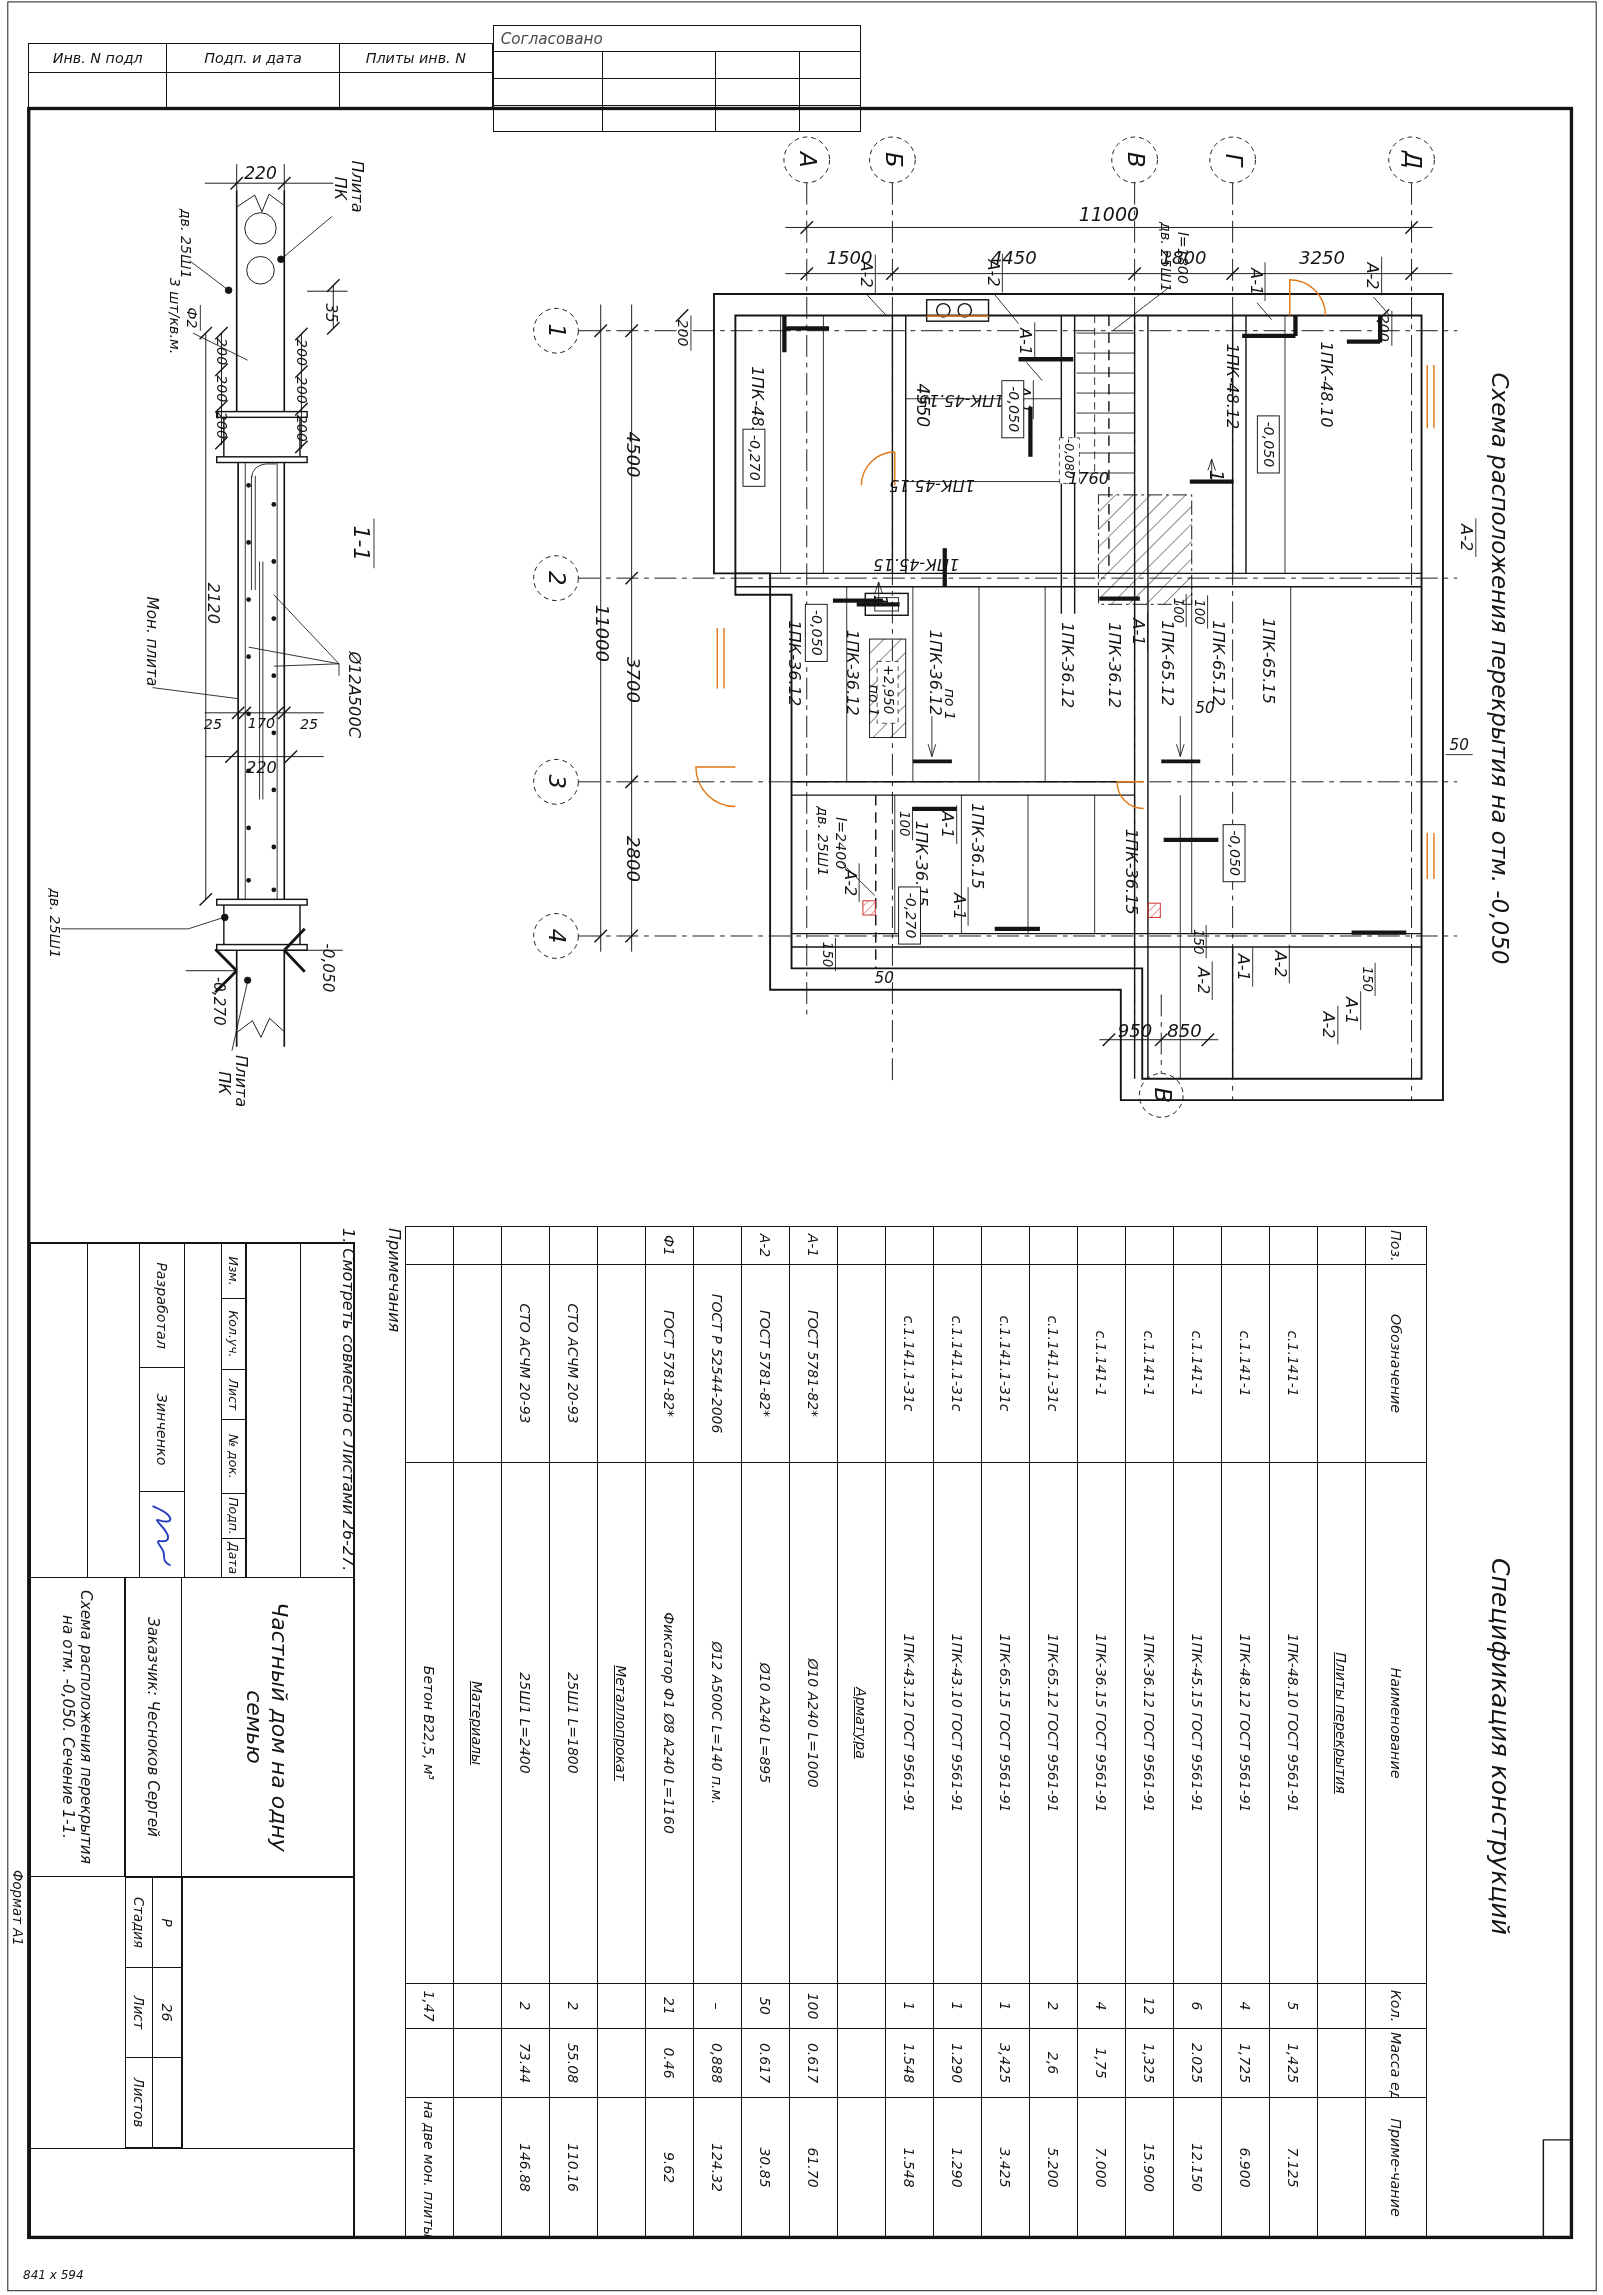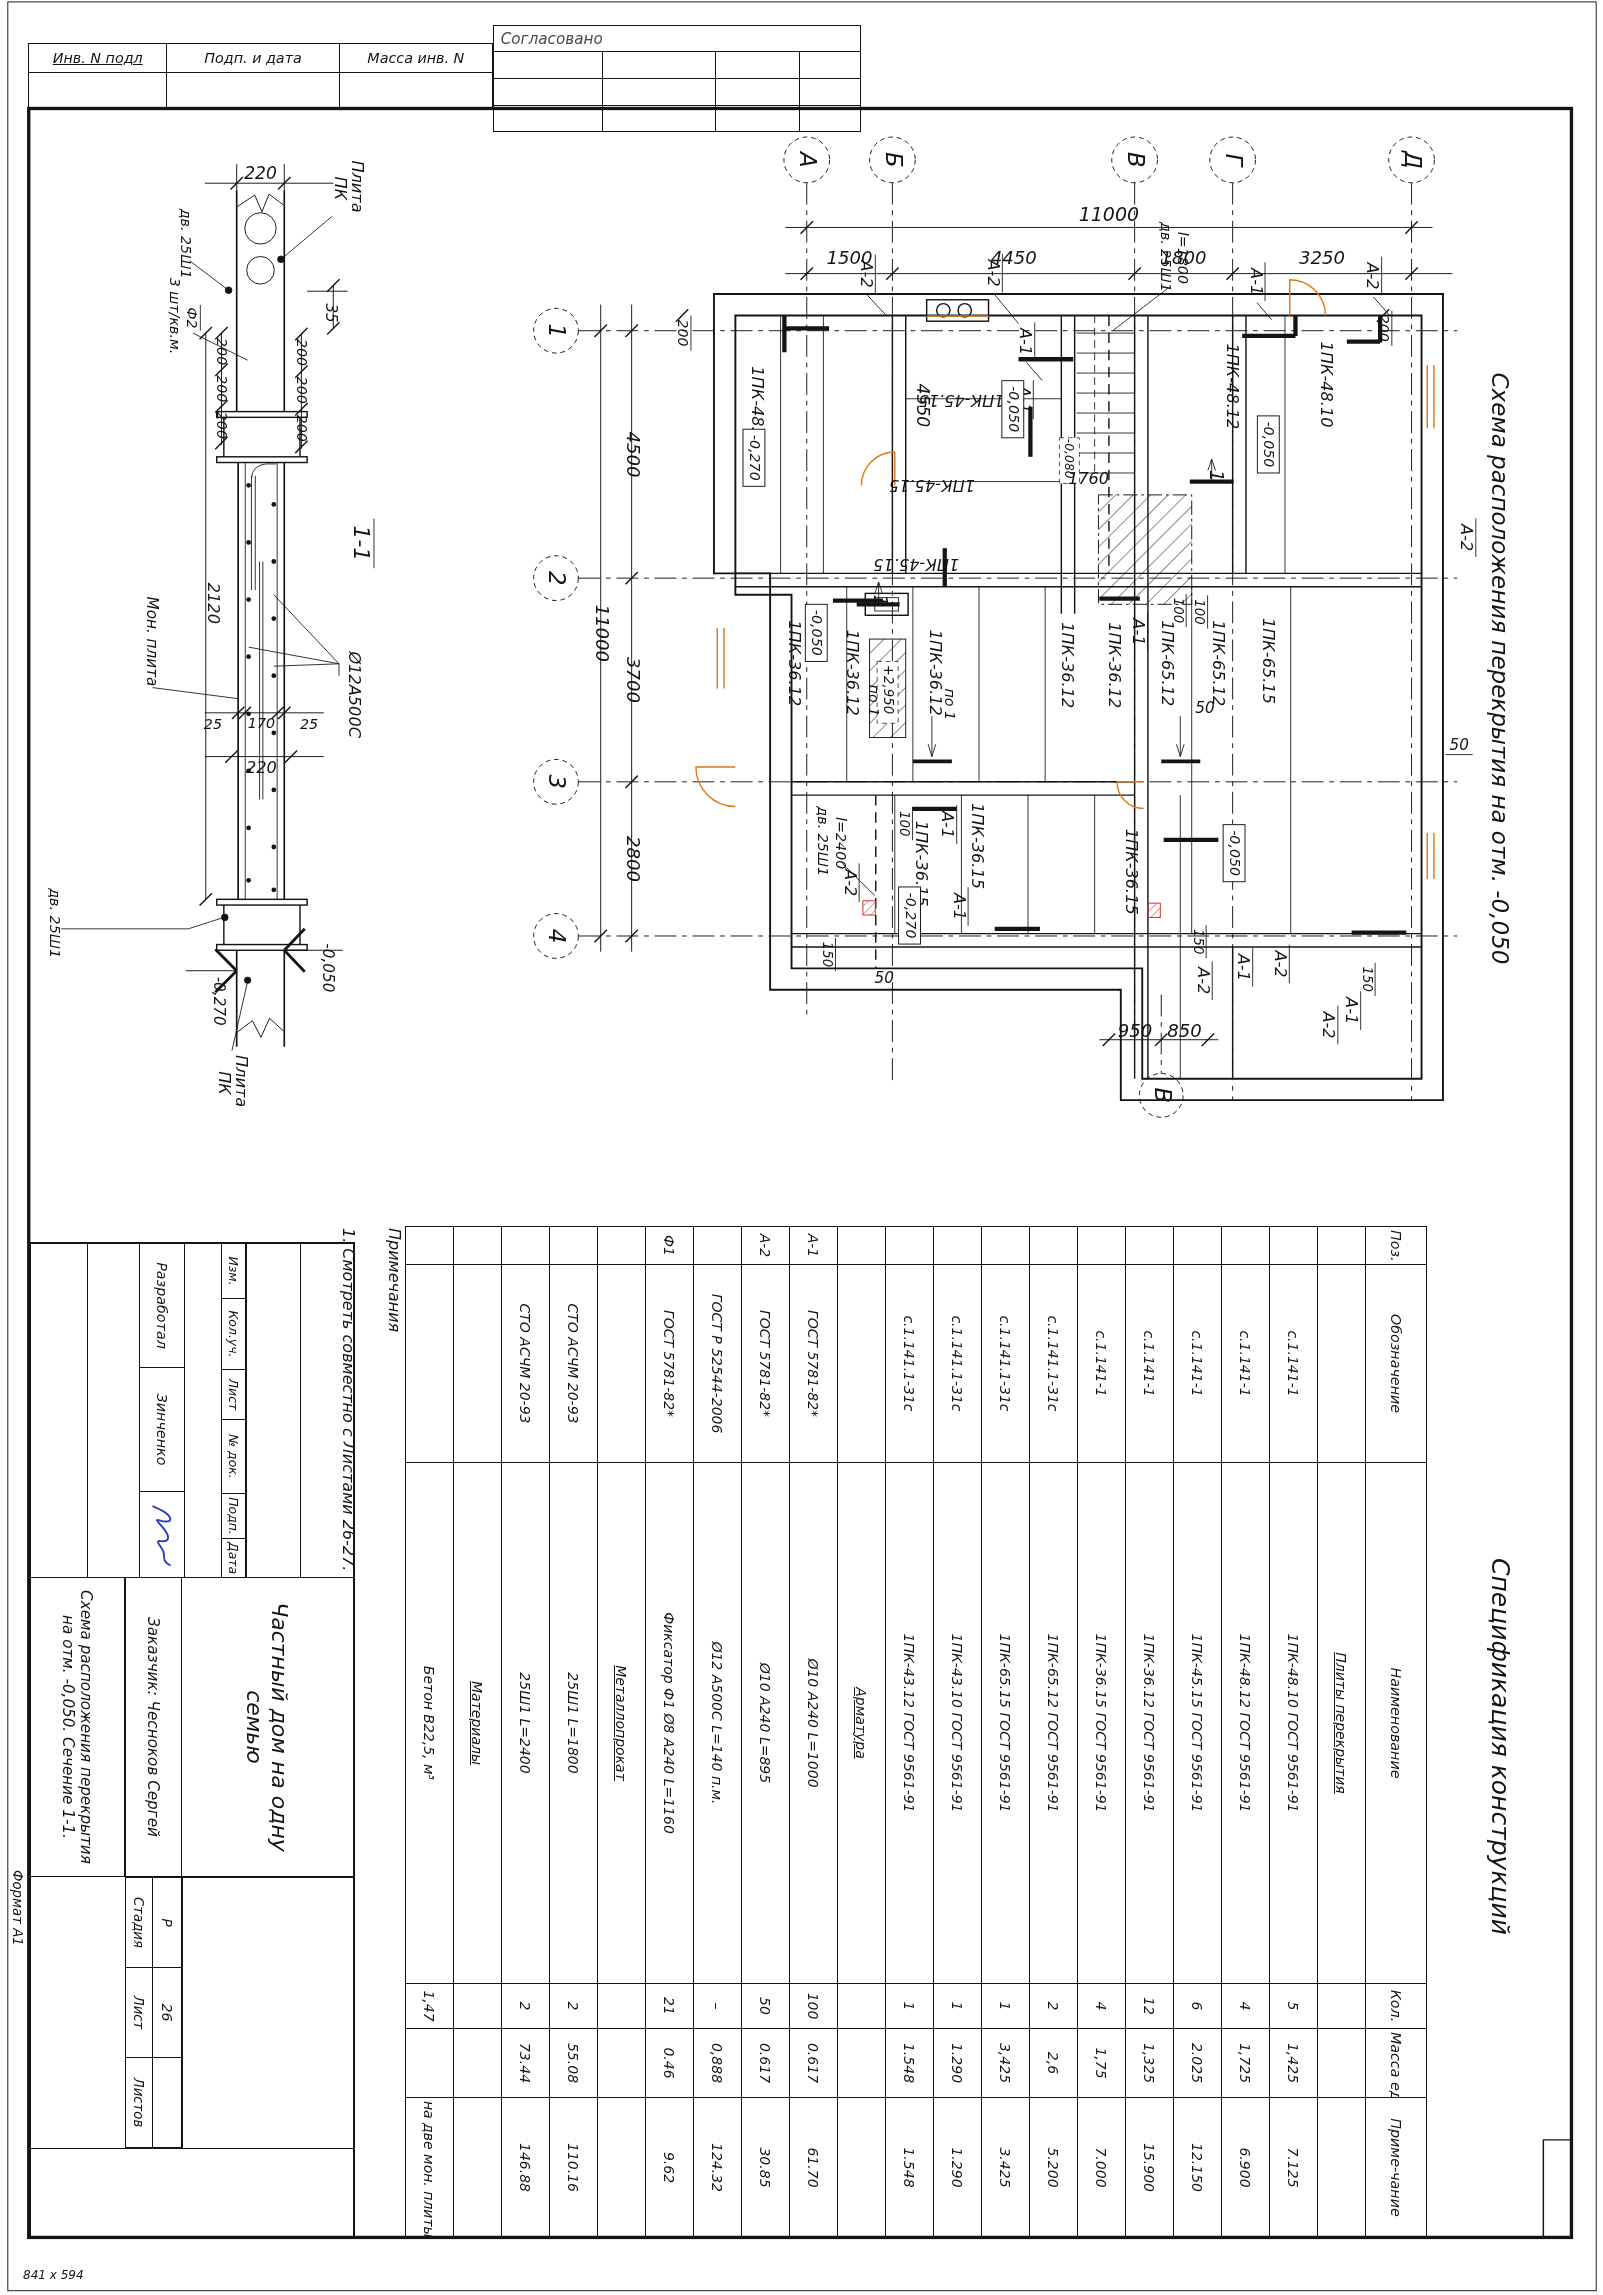--- a/index.html
+++ b/index.html
@@ -497,23 +497,23 @@
         <line x1="598" y1="1603" x2="624" y2="1577" stroke="#141414" stroke-width="3"></line>
         <line x1="687" y1="613" x2="713" y2="587" stroke="#141414" stroke-width="3"></line>
         <line x1="687" y1="703" x2="713" y2="677" stroke="#141414" stroke-width="3"></line>
         <line x1="1420" y1="676" x2="1446" y2="650" stroke="#141414" stroke-width="3"></line>
         <line x1="2893" y1="676" x2="2919" y2="650" stroke="#141414" stroke-width="3"></line>
       </g>
   </svg>
 
   <div class="abs" style="left:28px;top:43px;width:465px;height:66px;border:1.4px solid #141414;border-bottom:2.9px solid #141414;display:flex;flex-direction:column;">
     <div style="display:flex;height:28px;border-bottom:1.4px solid #141414;">
-      <div class="cell" style="width:139px;font-size:14.3px;text-decoration:underline;">Инв. N подл</div>
+      <div class="cell" style="width:139px;font-size:14.3px;">Инв. N подл</div>
       <div class="cell" style="width:173px;font-size:14.3px;">Подп. и дата</div>
-      <div class="cell" style="width:153px;font-size:14.3px;border-right:none;">Масса инв. N</div>
+      <div class="cell" style="width:153px;font-size:14.3px;border-right:none;">Плиты инв. N</div>
     </div>
     <div style="display:flex;flex:1;">
       <div class="cell" style="width:139px;"></div>
       <div class="cell" style="width:173px;"></div>
       <div class="cell" style="width:153px;border-right:none;"></div>
     </div>
   </div>
 
   <div class="abs" style="left:493px;top:1.4px;width:368px;height:107px;border:1.9px solid #141414;display:flex;flex-direction:column;margin-top:24px;">
     <div style="height:25px;border-bottom:1.9px solid #141414;display:flex;align-items:center;padding-left:6.7px;

